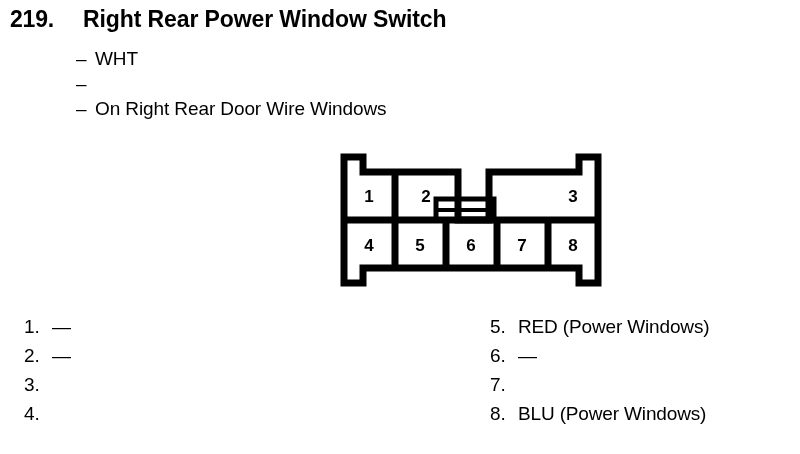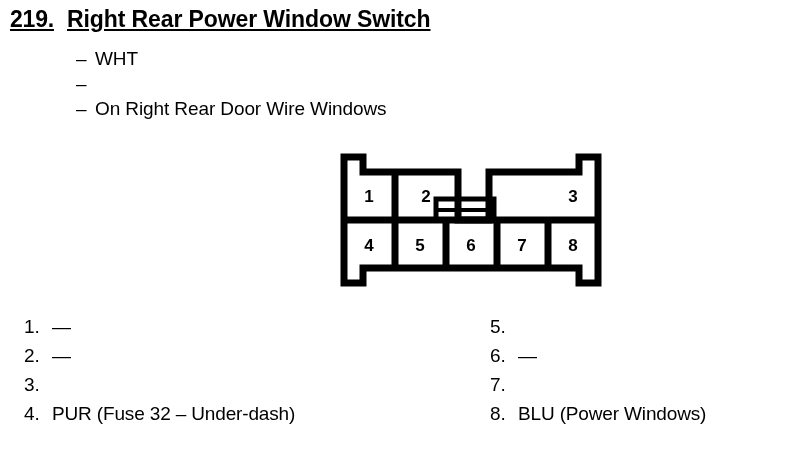--- a/index.html
+++ b/index.html
@@ -12,27 +12,26 @@
     overflow:hidden;
     -webkit-font-smoothing:none;
   }
   #page{position:absolute;inset:0;}
 
   
   .title-row{
     position:absolute;left:10px;top:6px;
     display:flex;align-items:baseline;
     white-space:nowrap;
-    text-decoration:underline;
   }
   .title-num{
     font-size:23px;font-weight:bold;letter-spacing:-0.2px;
   }
   .title-text{
-    font-size:23px;font-weight:bold;margin-left:13px;letter-spacing:-0.1px;
+    font-size:23px;font-weight:bold;margin-left:29px;letter-spacing:-0.1px;
   }
 
   .sub-list{
     position:absolute;left:76px;top:46px;
   }
   .sub-line{
     font-size:19px;line-height:25px;white-space:nowrap;letter-spacing:-0.1px;
     display:flex;
   }
   .sub-dash{width:19px;flex:0 0 19px;}
@@ -148,27 +147,27 @@
       </div>
       <div class="legend-row">
         <span class="legend-idx">2.</span>
         <span class="legend-val">—</span>
       </div>
       <div class="legend-row">
         <span class="legend-idx">3.</span>
       </div>
       <div class="legend-row">
         <span class="legend-idx">4.</span>
-        <span class="legend-val">PUR (Fuse 32 – Under-dash)</span>
       </div>
     </div>
 
     <div class="legend-col right">
       <div class="legend-row">
         <span class="legend-idx">5.</span>
+        <span class="legend-val">RED (Power Windows)</span>
       </div>
       <div class="legend-row">
         <span class="legend-idx">6.</span>
         <span class="legend-val">—</span>
       </div>
       <div class="legend-row">
         <span class="legend-idx">7.</span>
       </div>
       <div class="legend-row">
         <span class="legend-idx">8.</span>

